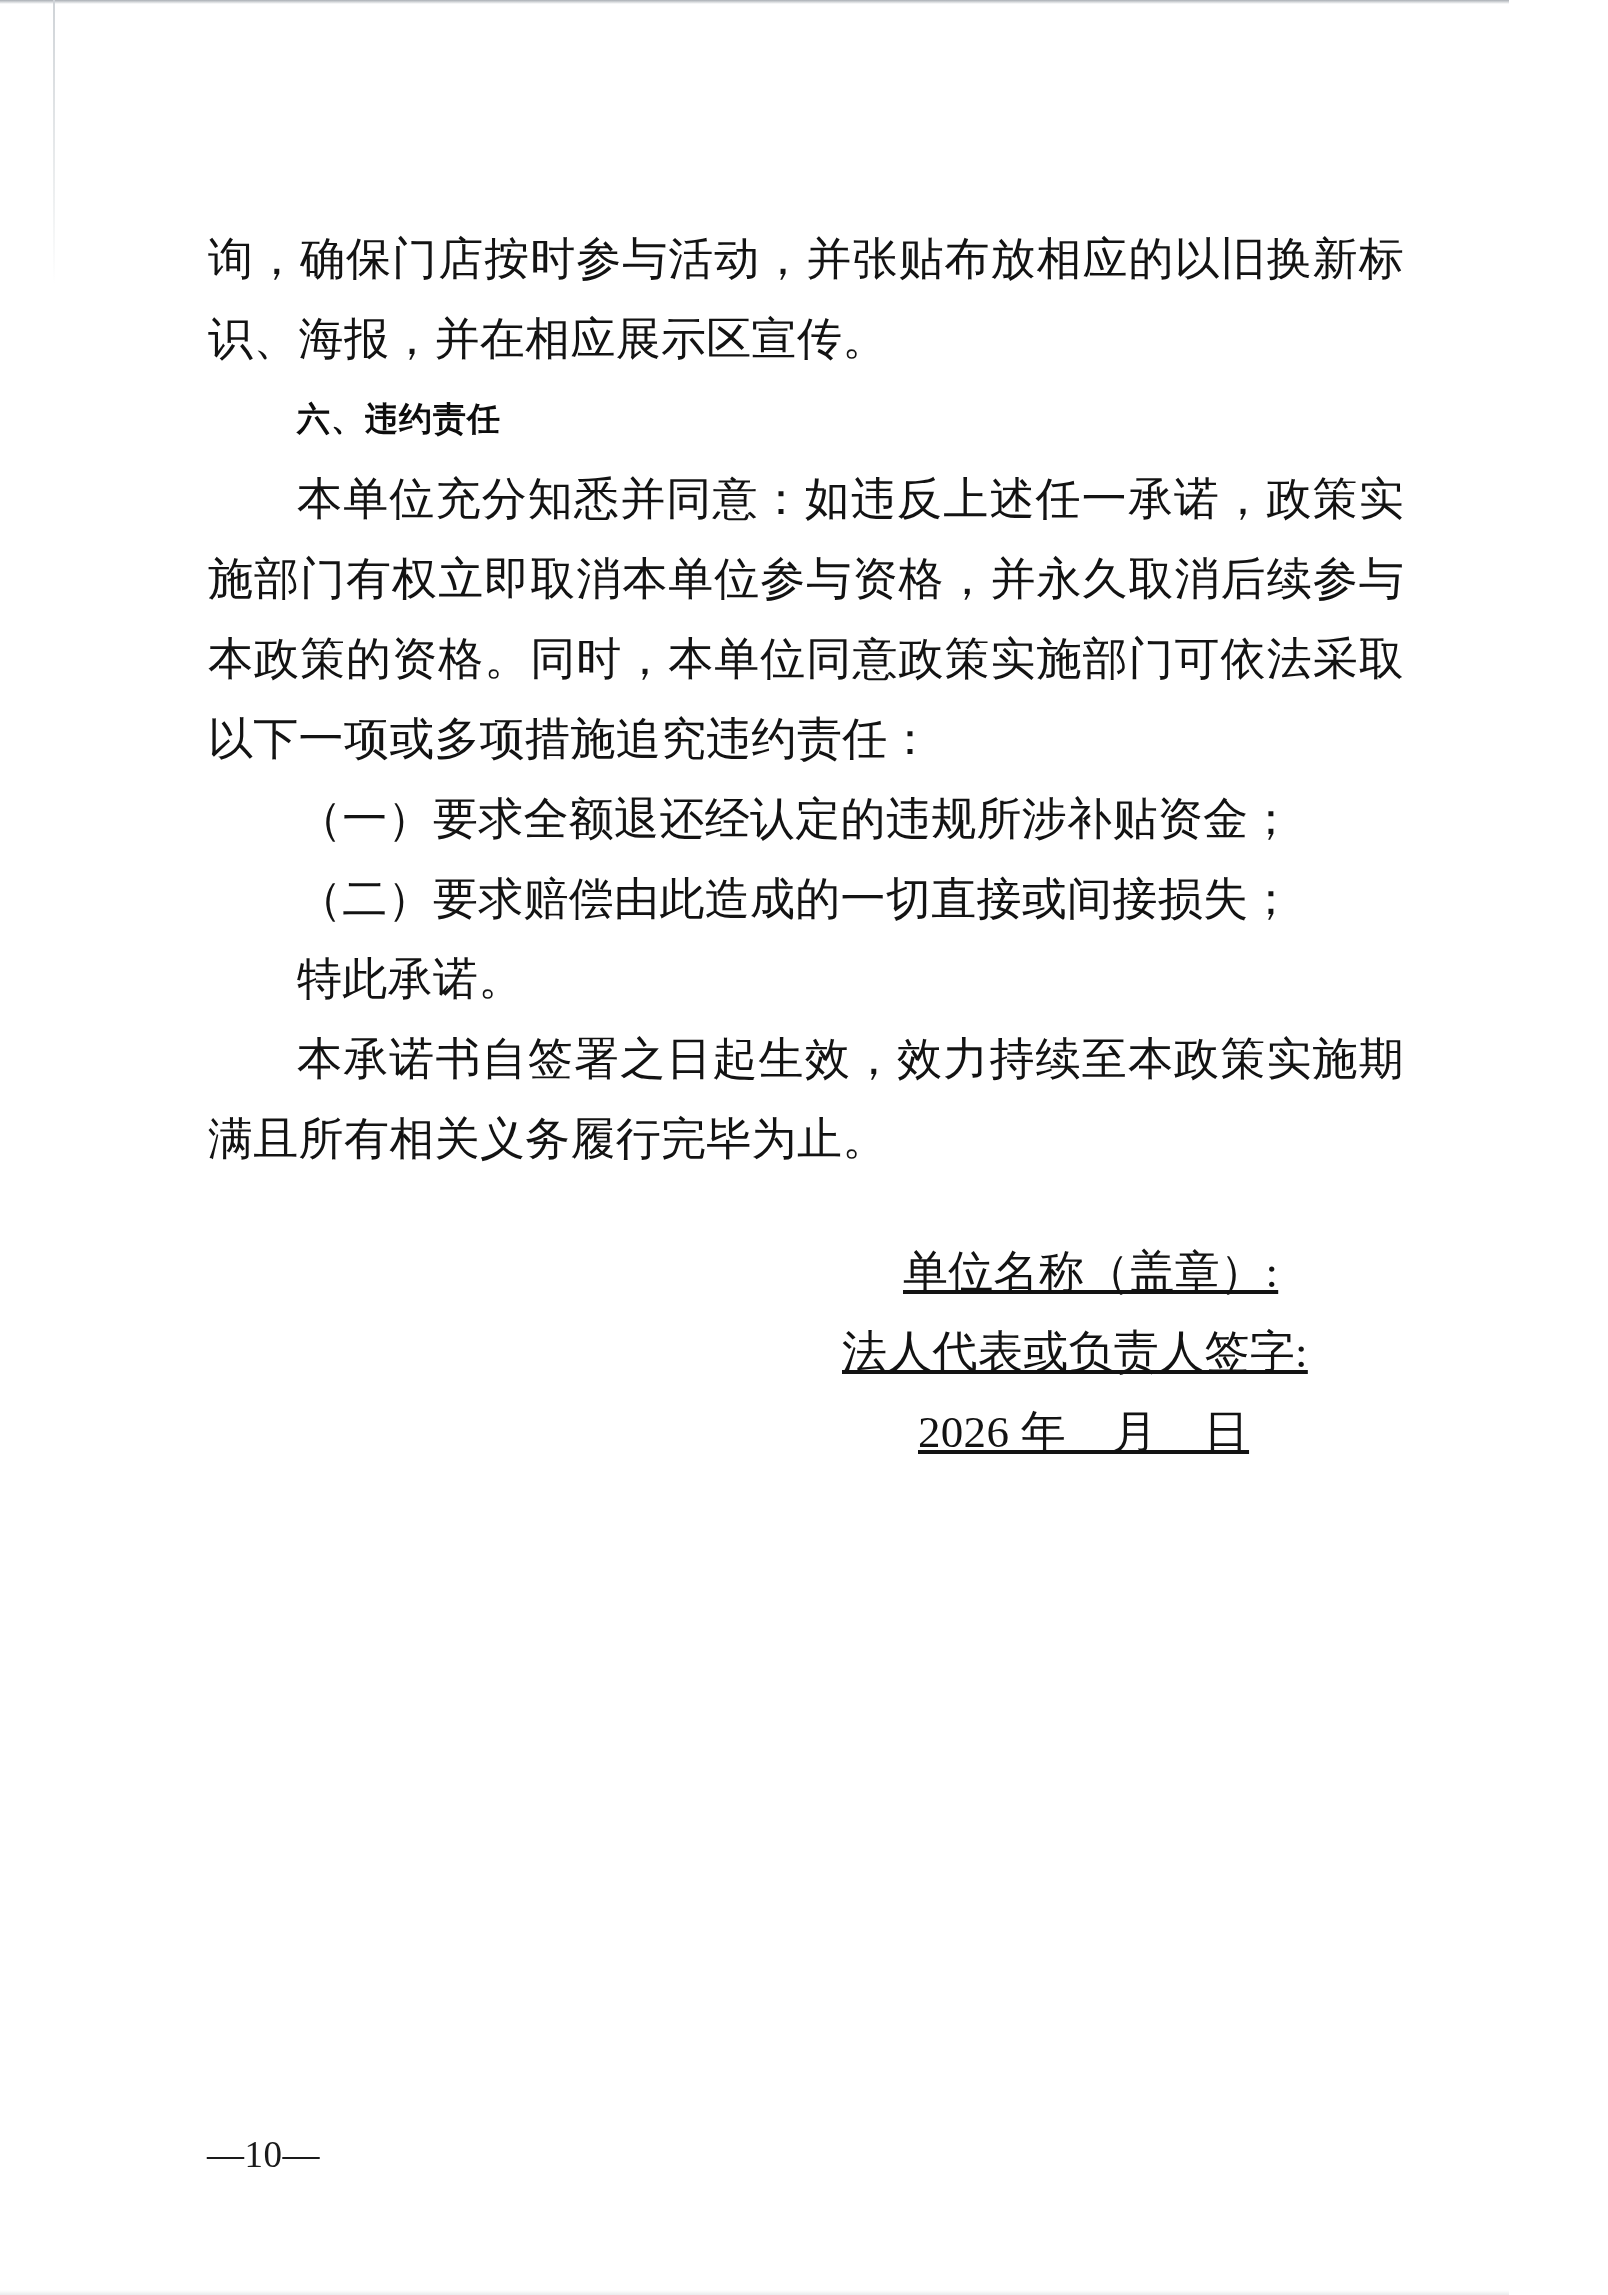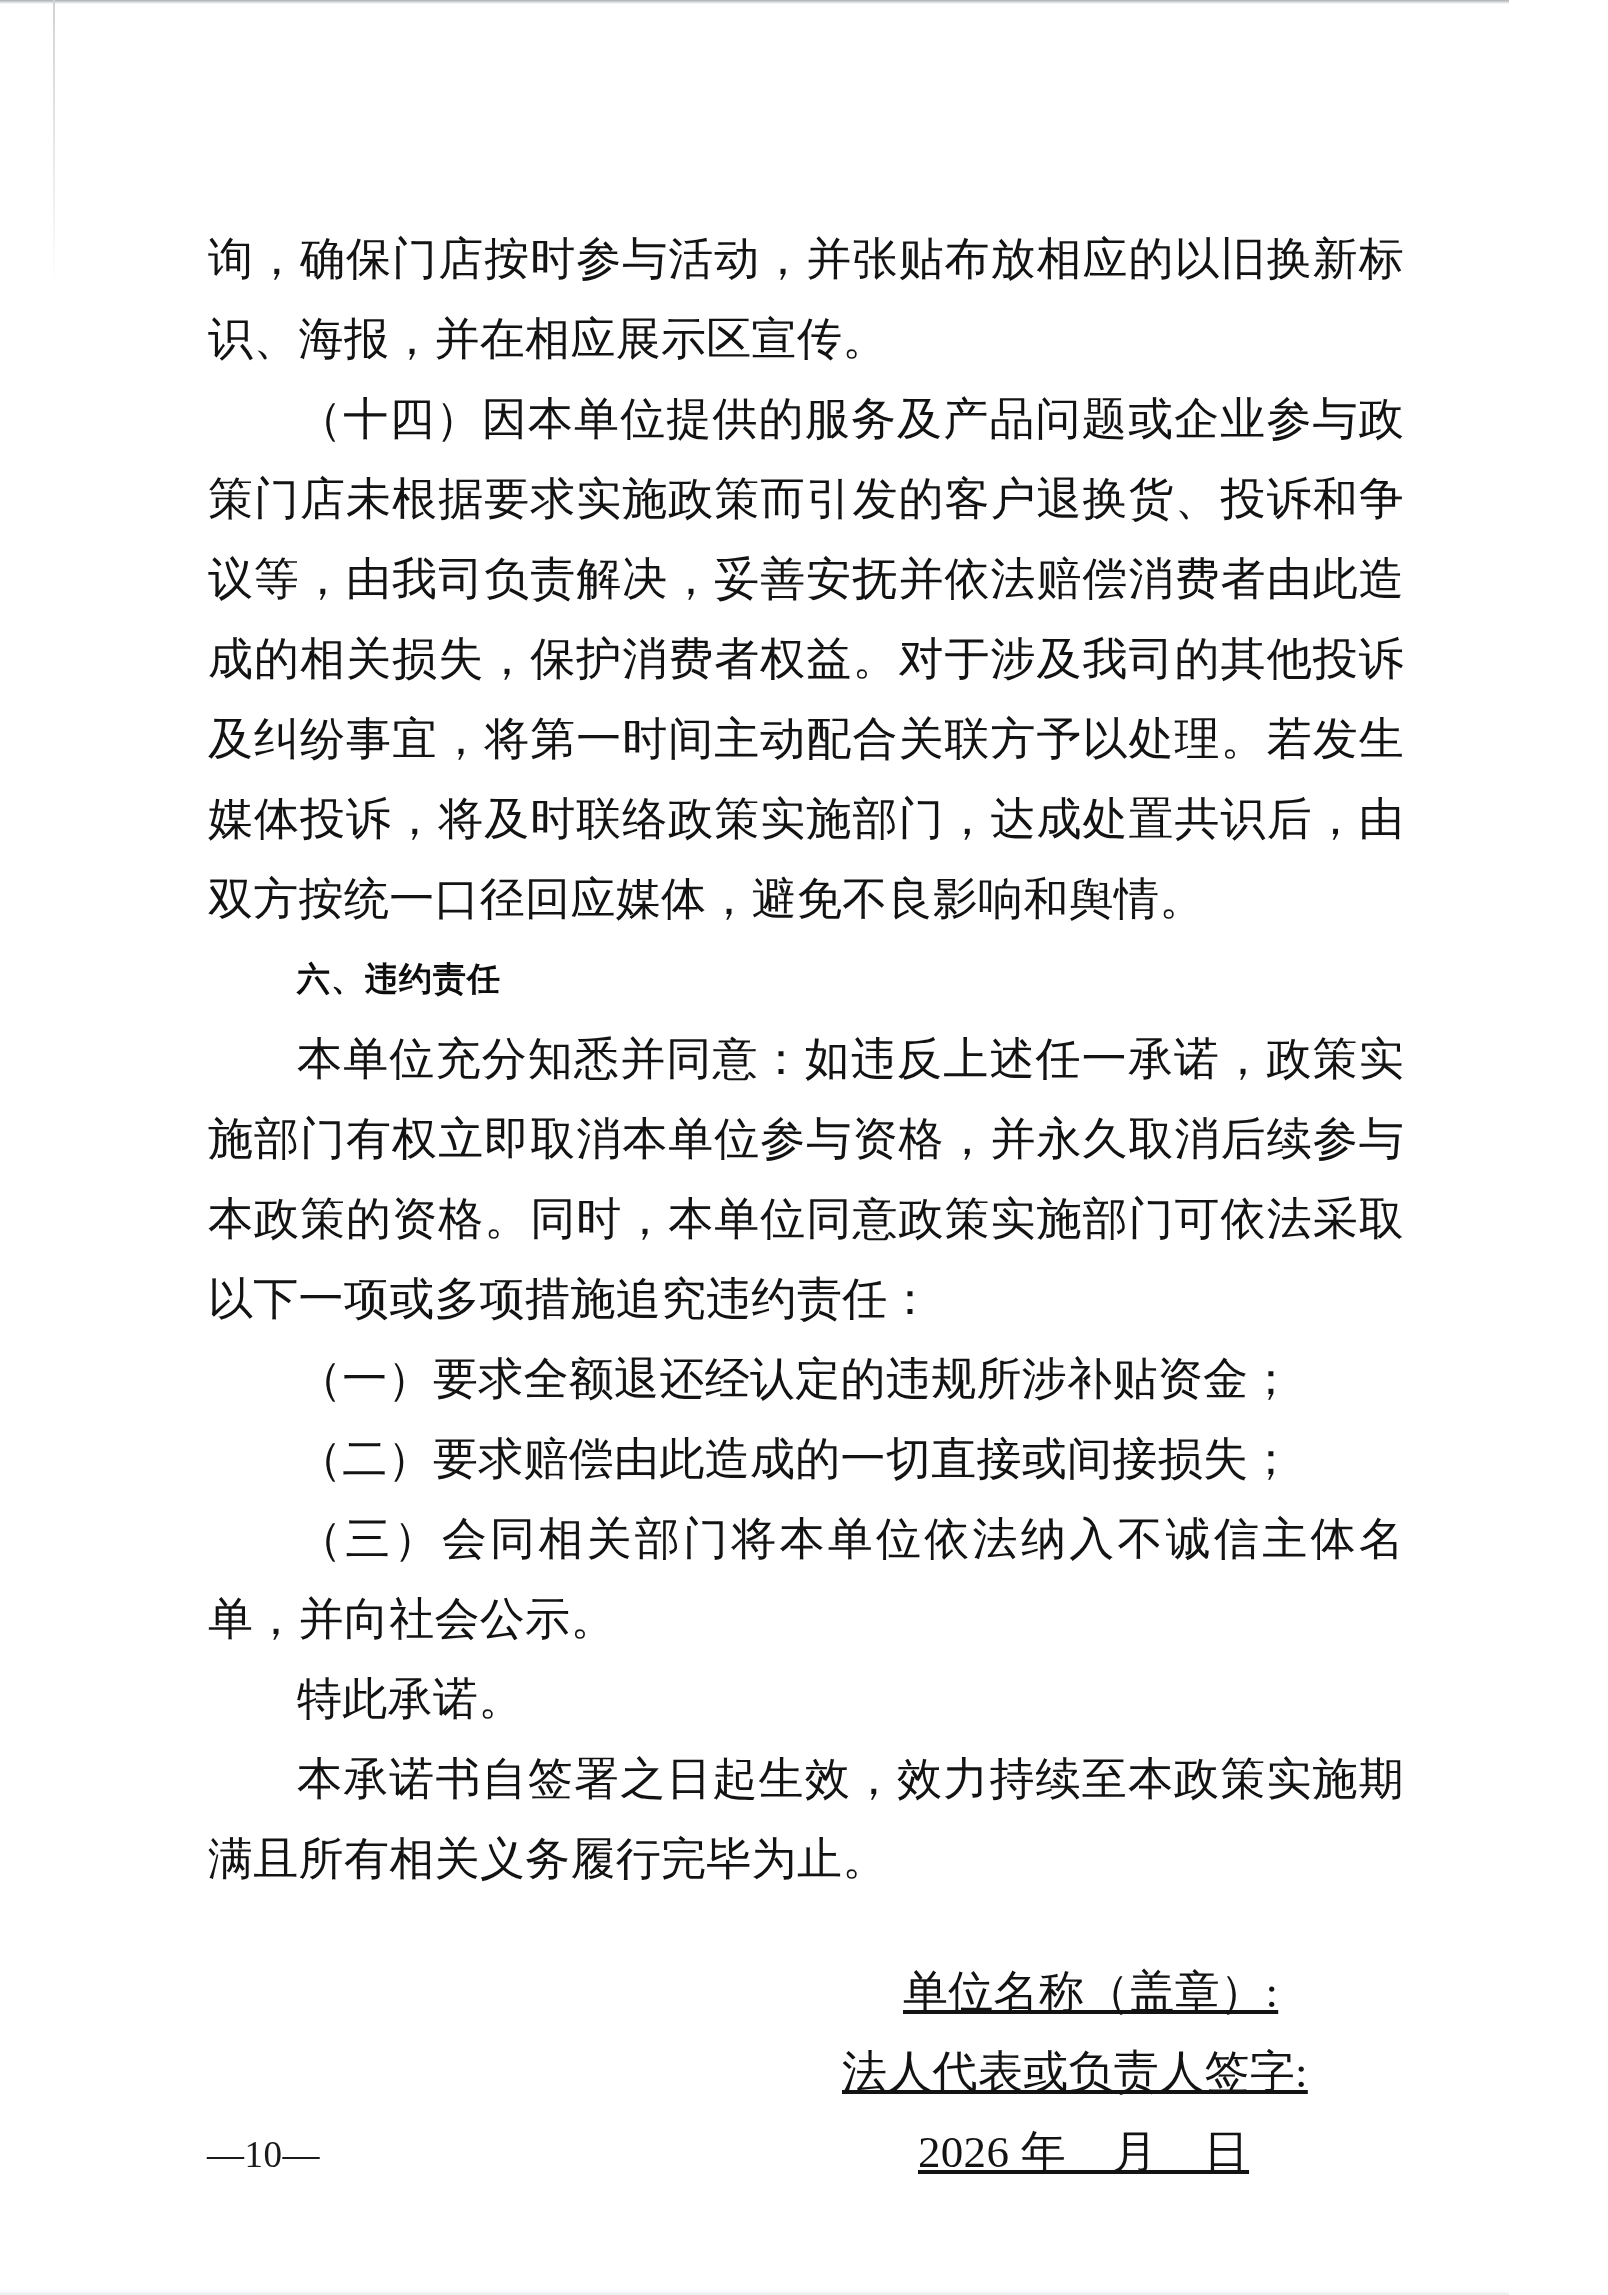--- a/index.html
+++ b/index.html
@@ -106,31 +106,29 @@
 
   <div class="scan-edge-top"></div>
   <div class="scan-edge-left"></div>
   <div class="scan-edge-right"></div>
   <div class="scan-edge-bottom"></div>
 
   <div class="body-text">
 
     <p class="para cont">询，确保门店按时参与活动，并张贴布放相应的以旧换新标识、海报，并在相应展示区宣传。</p>
 
-    <p class="para">（十四）因本单位提供的服务及产品问题或企业参与政策门店未根据要求实施政策而引发的客户退换货、投诉和争议等，由我司负责解决，妥善安抚并依法赔偿消费者由此造成的相关损失，保护消费者权益。对于涉及我司的其他投诉及纠纷事宜，将第一时间主动配合关联方予以处理。若发生媒体投诉，将及时联络政策实施部门，达成处置共识后，由双方按统一口径回应媒体，避免不良影响和舆情。</p>
 
     <p class="heading">六、违约责任</p>
 
     <p class="para">本单位充分知悉并同意：如违反上述任一承诺，政策实施部门有权立即取消本单位参与资格，并永久取消后续参与本政策的资格。同时，本单位同意政策实施部门可依法采取以下一项或多项措施追究违约责任：</p>
 
     <p class="para">（一）要求全额退还经认定的违规所涉补贴资金；</p>
 
     <p class="para">（二）要求赔偿由此造成的一切直接或间接损失；</p>
 
-    <p class="para">（三）会同相关部门将本单位依法纳入不诚信主体名单，并向社会公示。</p>
 
     <p class="para">特此承诺。</p>
 
     <p class="para">本承诺书自签署之日起生效，效力持续至本政策实施期满且所有相关义务履行完毕为止。</p>
 
     <div class="sig-block">
       <p class="sig-line l1">单位名称（盖章）:</p>
       <p class="sig-line l2">法人代表或负责人签字:</p>
       <p class="sig-line l3">2026 年    月    日</p>
     </div>

